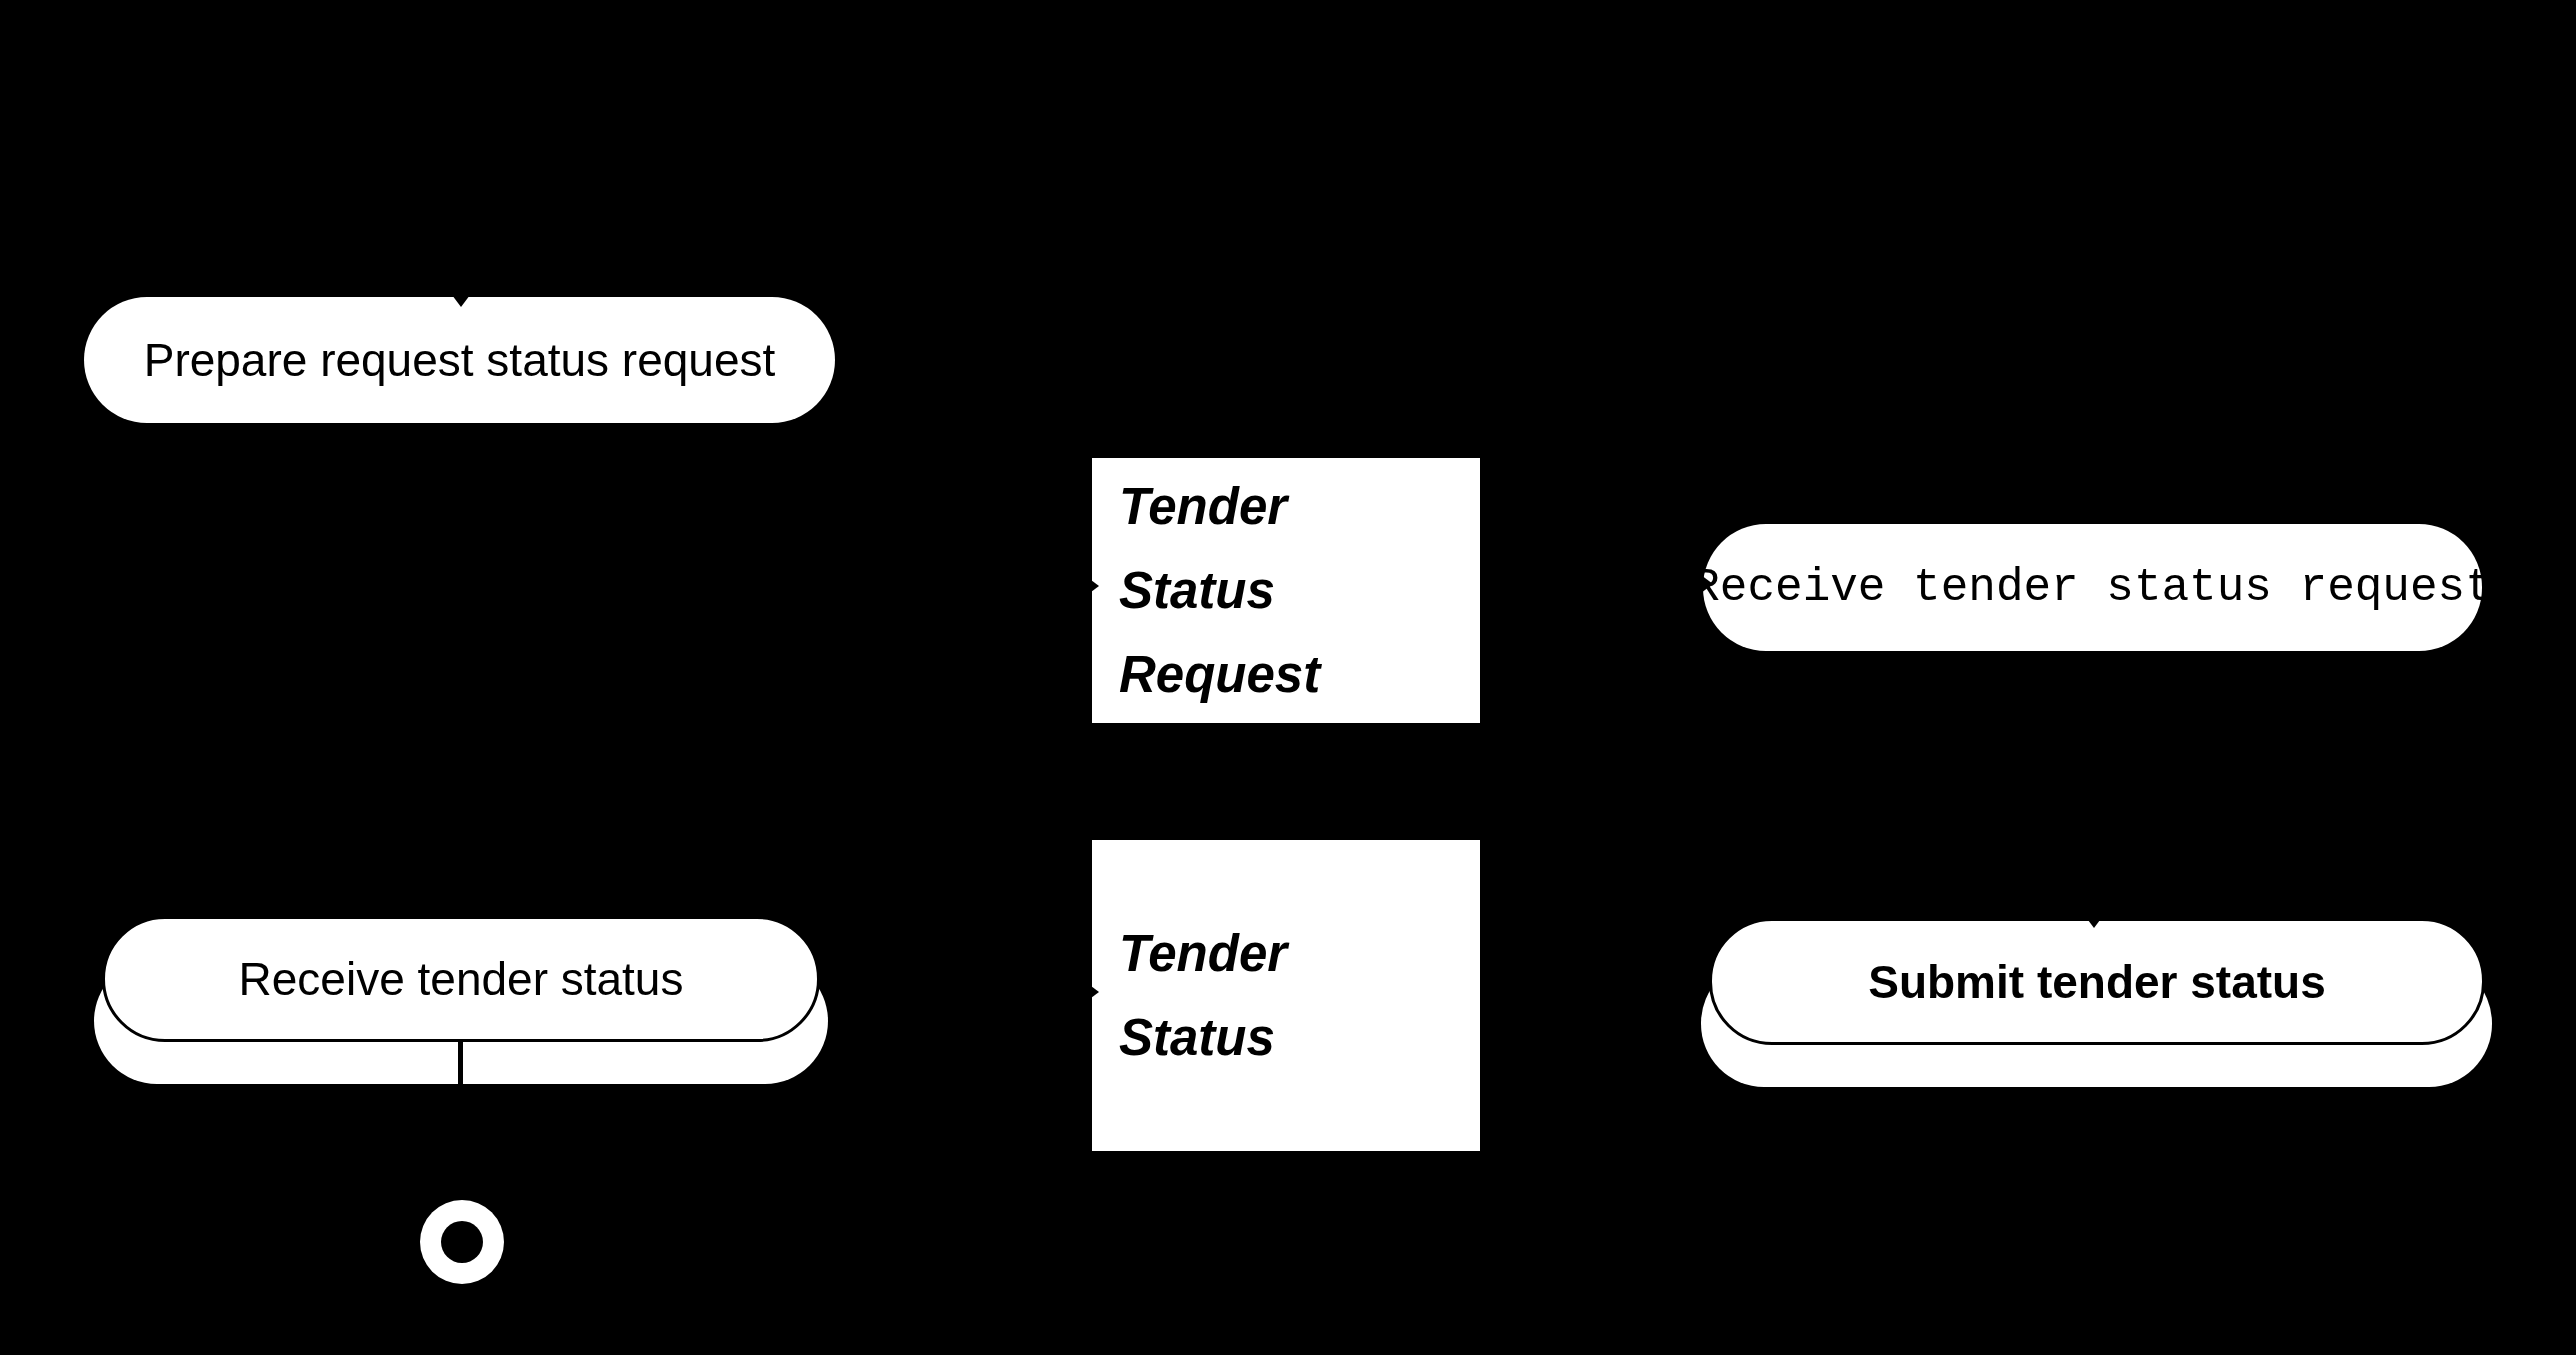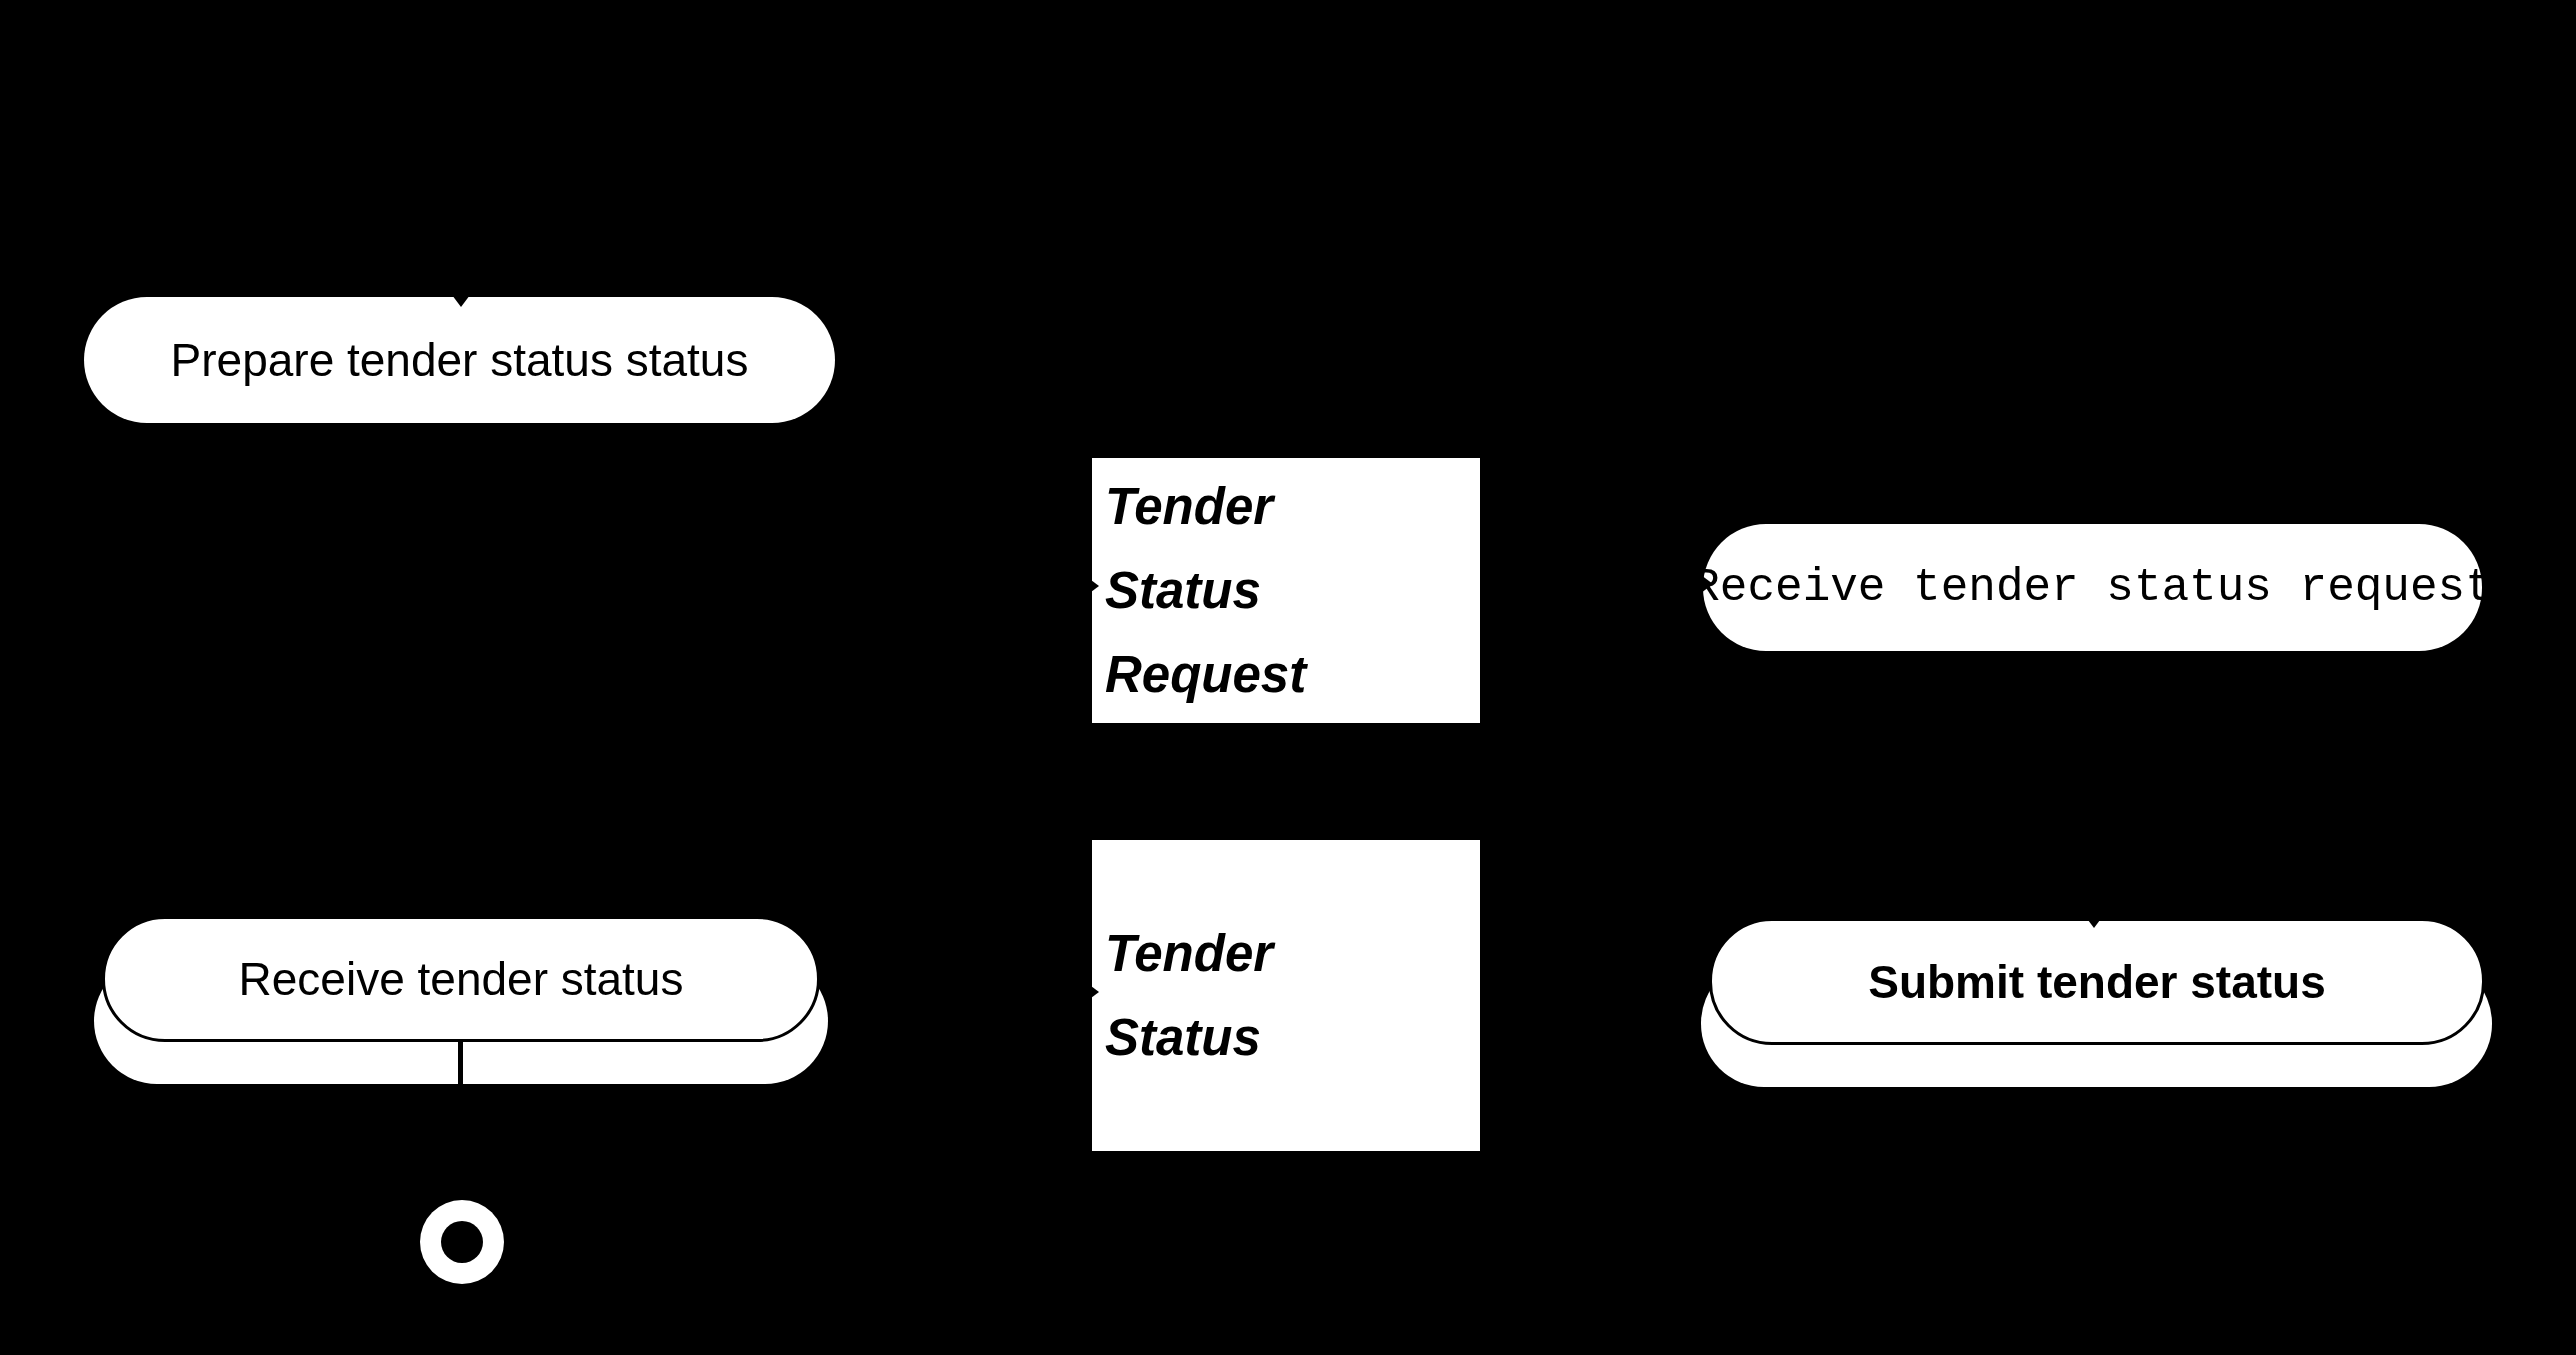--- a/index.html
+++ b/index.html
@@ -29,21 +29,21 @@
     background: #ffffff;
     border-radius: 63px;
     z-index: 1;
   }
   .msg-square {
     background: #ffffff;
     color: #000000;
     display: flex;
     flex-direction: column;
     justify-content: center;
-    padding-left: 13px;
+    padding-left: 27px;
     font-size: 51px;
     font-weight: bold;
     font-style: italic;
     line-height: 84px;
     z-index: 3;
   }
   .msg-line { white-space: nowrap; }
   .vline { position: absolute; background: #000000; z-index: 2; }
   .end-event {
     position: absolute;
@@ -69,21 +69,21 @@
     border-bottom: 12.8px solid transparent;
     border-left: 16.6px solid #000000;
   }
 </style>
 </head>
 <body>
 
 <div class="stage">
 
   <div class="shape pill" style="left:84px; top:297px; width:751px; height:126px;">
-    <span>Prepare tender status status</span>
+    <span>Prepare request status request</span>
   </div>
   <div class="notch notch-down" style="left:449px; top:291px;"></div>
 
   <div class="notch notch-down" style="left:448px; top:518px;"></div>
 
   <div class="shape msg-square" style="left:1092px; top:458px; width:388px; height:265px;">
     <div class="msg-line">Tender</div>
     <div class="msg-line">Status</div>
     <div class="msg-line">Request</div>
   </div>

